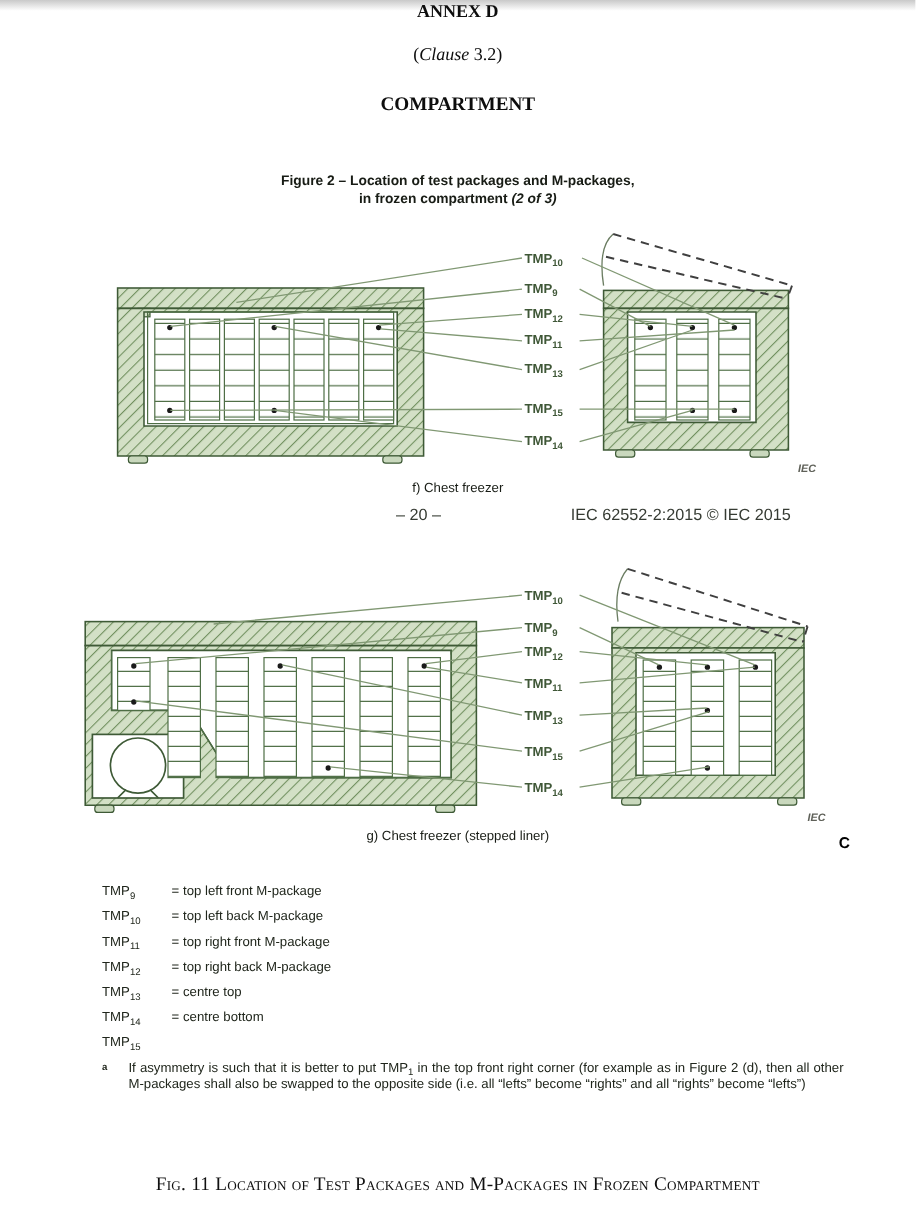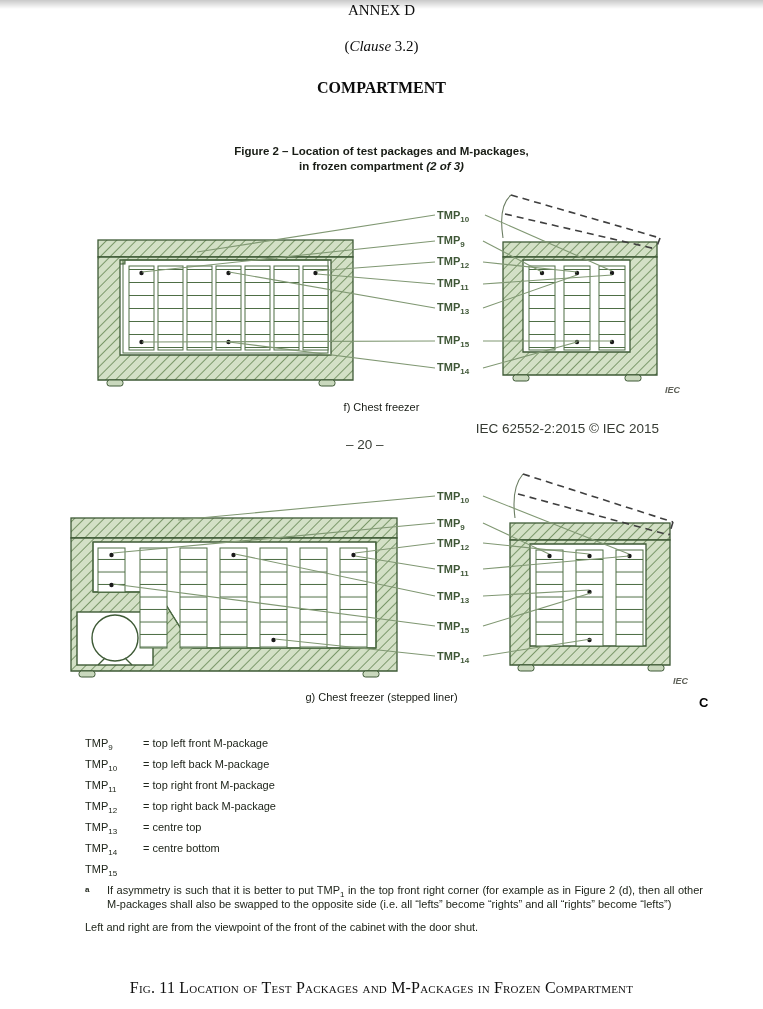--- a/index.html
+++ b/index.html
@@ -4,31 +4,31 @@
 <style>
   html,body{margin:0;padding:0;}
   body{
     width:763px;height:1009px;position:relative;background:#ffffff;
     font-family:"Liberation Sans",sans-serif;color:#1d221a;overflow:hidden;
   }
   .top-fade{position:absolute;left:0;top:0;width:763px;height:9px;
     background:linear-gradient(#c9c9c9,#ffffff);}
   .serif{font-family:"Liberation Serif",serif;}
   .center{width:763px;text-align:center;position:absolute;left:0;}
-  .annex{top:2px;font-size:15px;font-weight:normal;color:#0d0d0d;}
+  .annex{top:2px;font-size:15px;font-weight:bold;color:#0d0d0d;}
   .clause{top:38px;font-size:15px;color:#0d0d0d;}
   .main-title{top:74px;font-size:16px;font-weight:bold;line-height:27px;color:#0d0d0d;}
   .fig-title{top:144px;font-size:11.5px;font-weight:bold;line-height:15px;color:#181c15;}
   .fig-title .it{font-style:italic;}
   .diagram{position:absolute;}
   .fig-caption{font-size:11px;font-weight:normal;color:#181c15;}
   .cap-f{top:401px;}
   .cap-g{top:691px;}
   .page-ref{position:absolute;top:421px;left:0;width:763px;font-size:13.5px;color:#363b33;}
-  .page-num{position:absolute;left:346px;top:0;margin-top:16px;}
+  .page-num{position:absolute;left:330px;top:0;}
   .doc-ref{position:absolute;right:104px;top:0;}
   .margin-letter{position:absolute;left:699px;top:695px;font-size:13px;font-weight:bold;color:#000;}
   .legend{position:absolute;left:85px;top:729px;width:618px;font-size:11px;line-height:13px;color:#20261c;}
   .legend b{font-weight:bold;}
   .legend-item{display:flex;margin-top:8px;}
   .legend-item .lab{width:58px;flex:none;}
   sub{font-size:8px;line-height:0;}
   .footnote{display:flex;margin-top:8px;}
   .footnote .marker{width:22px;flex:none;font-weight:bold;font-size:8px;vertical-align:super;line-height:10px;padding-top:1px;}
   .footnote .ftext{flex:1;text-align:justify;line-height:13.5px;}
@@ -289,16 +289,15 @@
   </div>
   <div class="legend-item">
     <span class="lab"><span>TMP</span><sub>15</sub></span>
   </div>
 
   <div class="footnote">
     <span class="marker">a</span>
     <span class="ftext"><span>If asymmetry is such that it is better to put TMP</span><sub>1</sub><span> in the top front right corner (for example as in Figure 2 (d), then all other M-packages shall also be swapped to the opposite side (i.e. all “lefts” become “rights” and all “rights” become “lefts”)</span></span>
   </div>
 
-  <div class="viewpoint-note">Left and right are from the viewpoint of the front of the cabinet with the door shut.</div>
 </div>
 
 <div class="center serif fig11">Fig. 11 Location of Test Packages and M-Packages in Frozen Compartment</div>
 
 </body></html>

